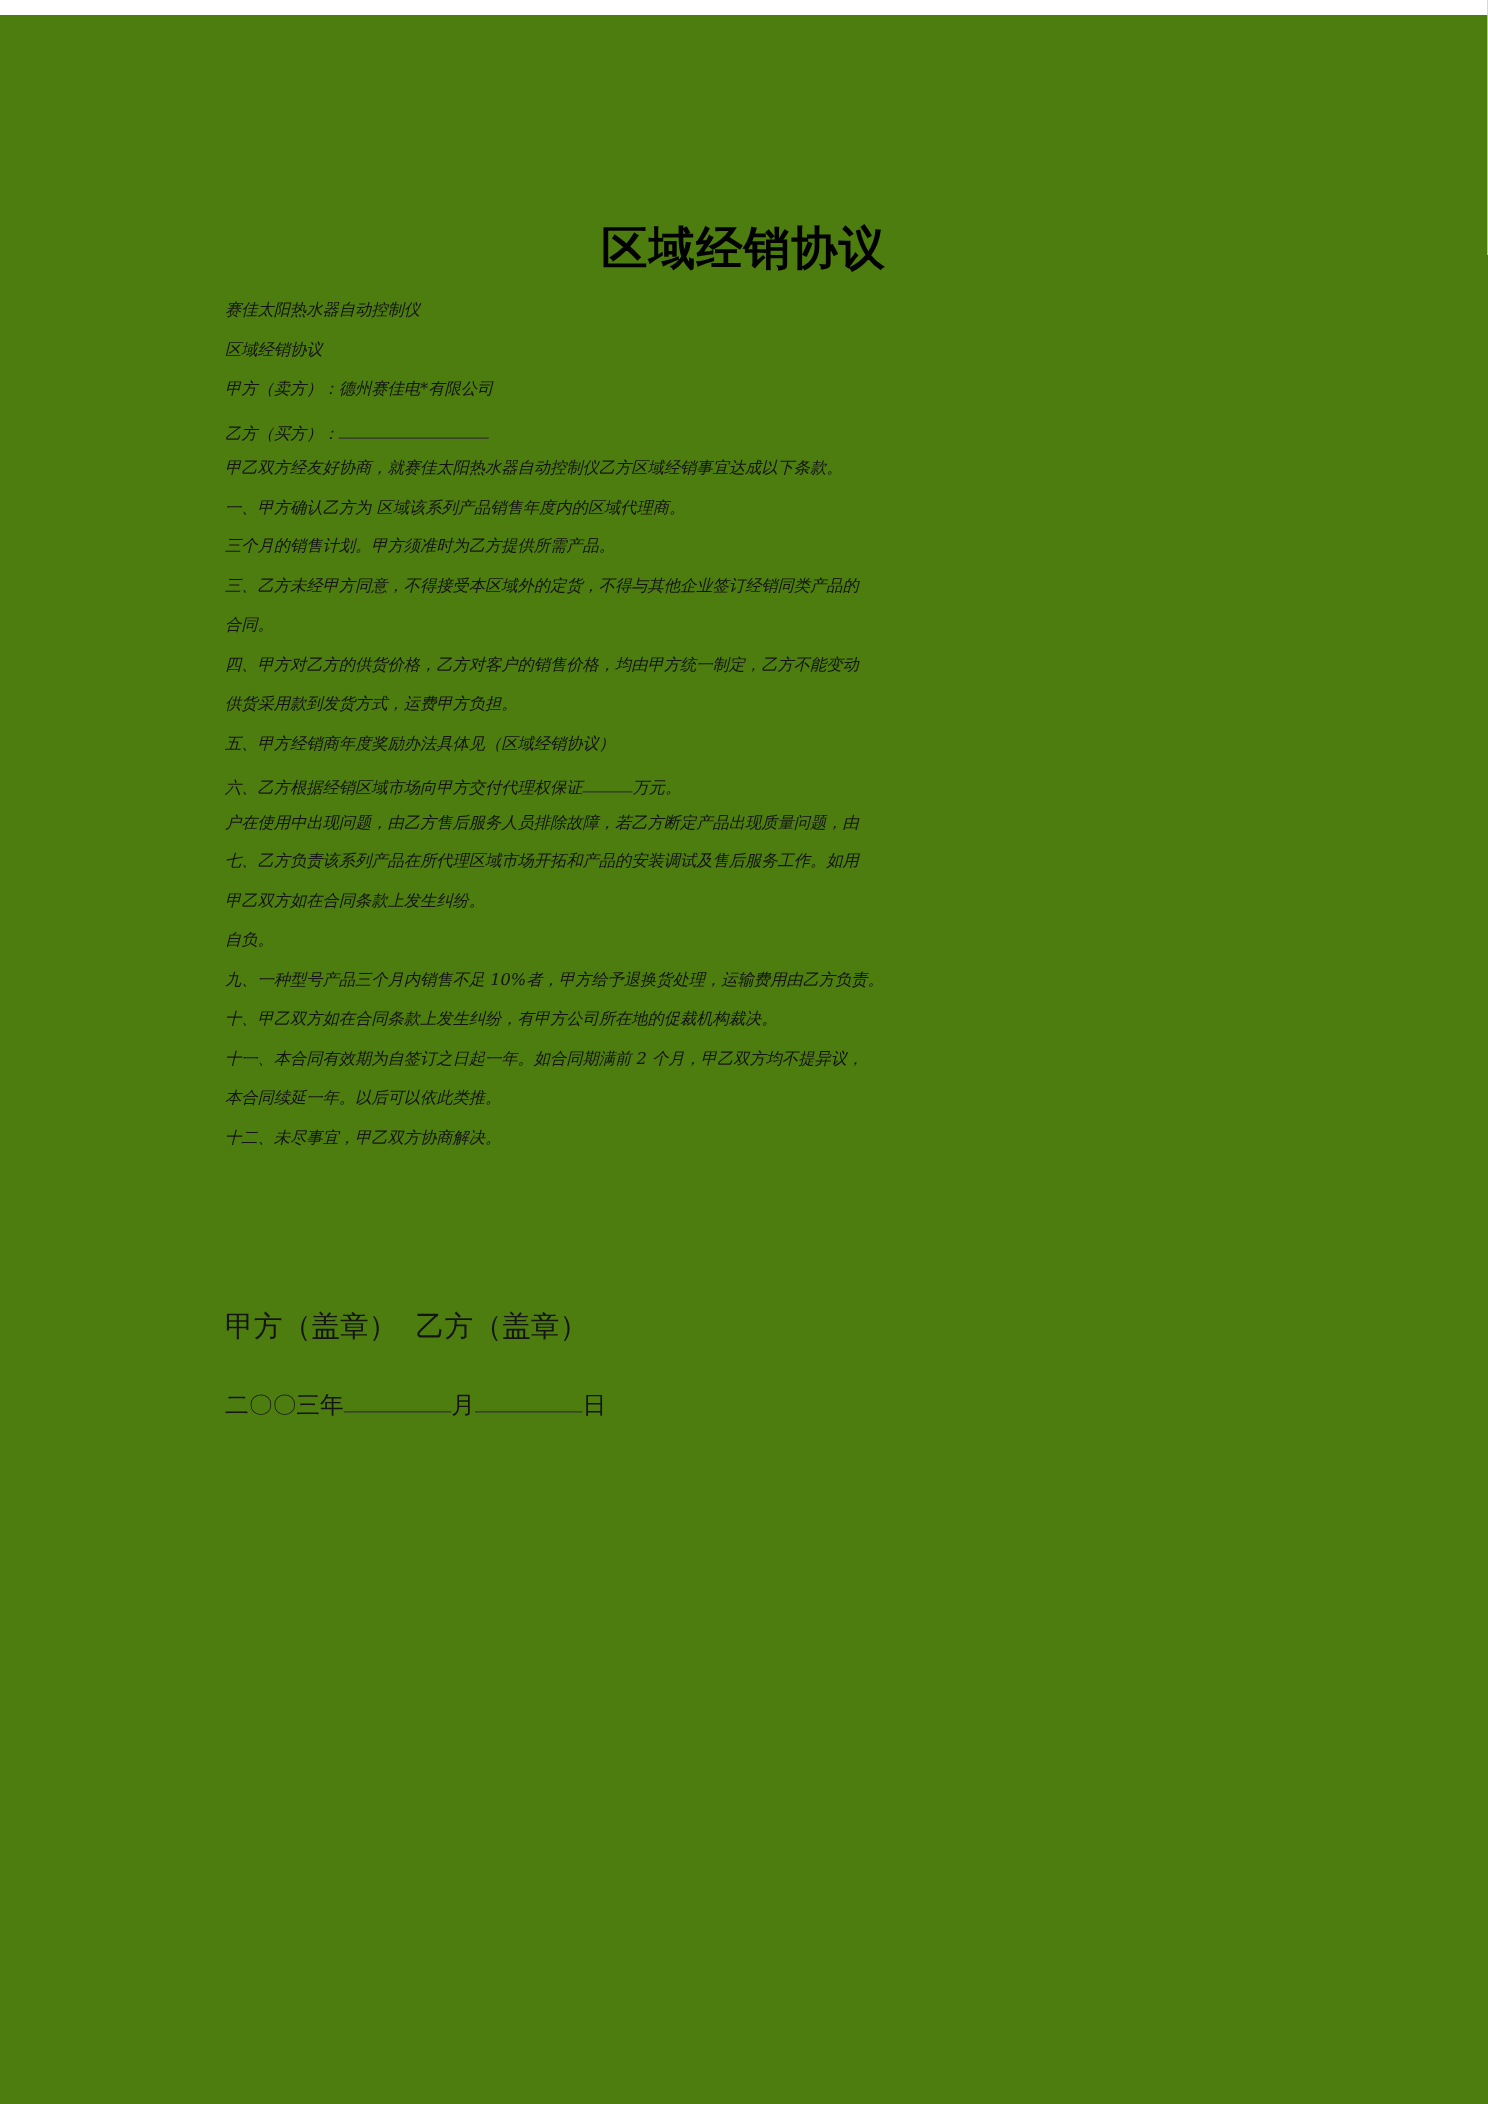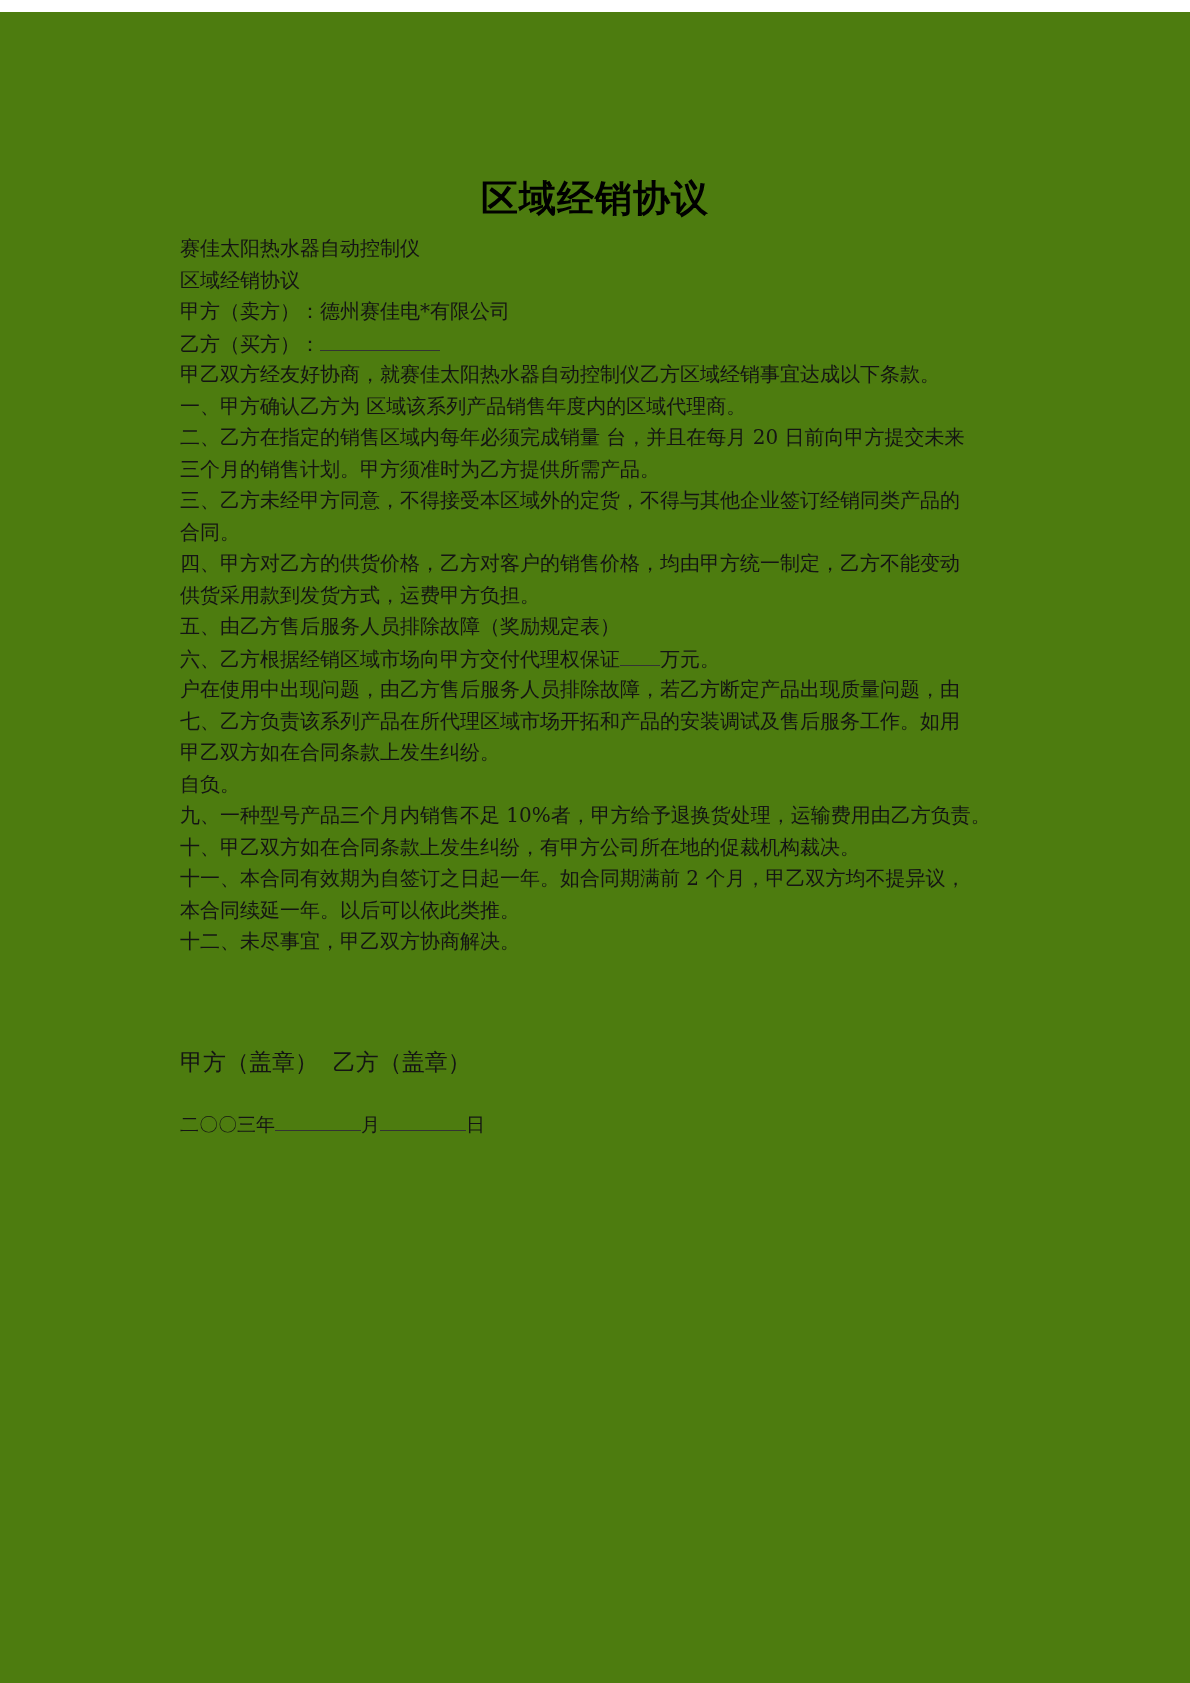--- a/index.html
+++ b/index.html
@@ -34,23 +34,24 @@
       font-size: 37px;
       line-height: 46px;
       letter-spacing: 1px;
       color: #000000;
     }
     .body-text {
       position: absolute;
       left: 180px;
       top: 221px;
       width: 845px;
-      font-size: 20px;
+      font-size: 13px;
       line-height: 31.5px;
       color: #141414;
+      font-style: italic;
     }
     .line {
       display: block;
       white-space: pre;
       height: 31.5px;
     }
     .blank-underline {
       display: inline-block;
       border-bottom: 1px solid #333333;
       height: 22px;
@@ -86,30 +87,29 @@
 
   <div class="body-text">
     <span class="line">赛佳太阳热水器自动控制仪</span>
     <span class="line">区域经销协议</span>
     <span class="line">甲方（卖方）：德州赛佳电*有限公司</span>
     <span class="line"><span>乙方（买方）：</span><span class="blank-underline" style="width:120px;"></span></span>
     <span class="line">甲乙双方经友好协商，就赛佳太阳热水器自动控制仪乙方区域经销事宜达成以下条款。</span>
 
     <span class="line">一、甲方确认乙方为 区域该系列产品销售年度内的区域代理商。</span>
 
-    <span class="line">二、乙方在指定的销售区域内每年必须完成销量 台，并且在每月 20 日前向甲方提交未来</span>
     <span class="line">三个月的销售计划。甲方须准时为乙方提供所需产品。</span>
 
     <span class="line">三、乙方未经甲方同意，不得接受本区域外的定货，不得与其他企业签订经销同类产品的</span>
     <span class="line">合同。</span>
 
     <span class="line">四、甲方对乙方的供货价格，乙方对客户的销售价格，均由甲方统一制定，乙方不能变动</span>
     <span class="line">供货采用款到发货方式，运费甲方负担。</span>
 
-    <span class="line">五、由乙方售后服务人员排除故障（奖励规定表）</span>
+    <span class="line">五、甲方经销商年度奖励办法具体见（区域经销协议）</span>
 
     <span class="line"><span>六、乙方根据经销区域市场向甲方交付代理权保证</span><span class="blank-underline" style="width:40px;"></span><span>万元。</span></span>
 
     <span class="line">户在使用中出现问题，由乙方售后服务人员排除故障，若乙方断定产品出现质量问题，由</span>
     <span class="line">七、乙方负责该系列产品在所代理区域市场开拓和产品的安装调试及售后服务工作。如用</span>
     <span class="line">甲乙双方如在合同条款上发生纠纷。</span>
 
     <span class="line">自负。</span>
 
     <span class="line">九、一种型号产品三个月内销售不足 10%者，甲方给予退换货处理，运输费用由乙方负责。</span>

